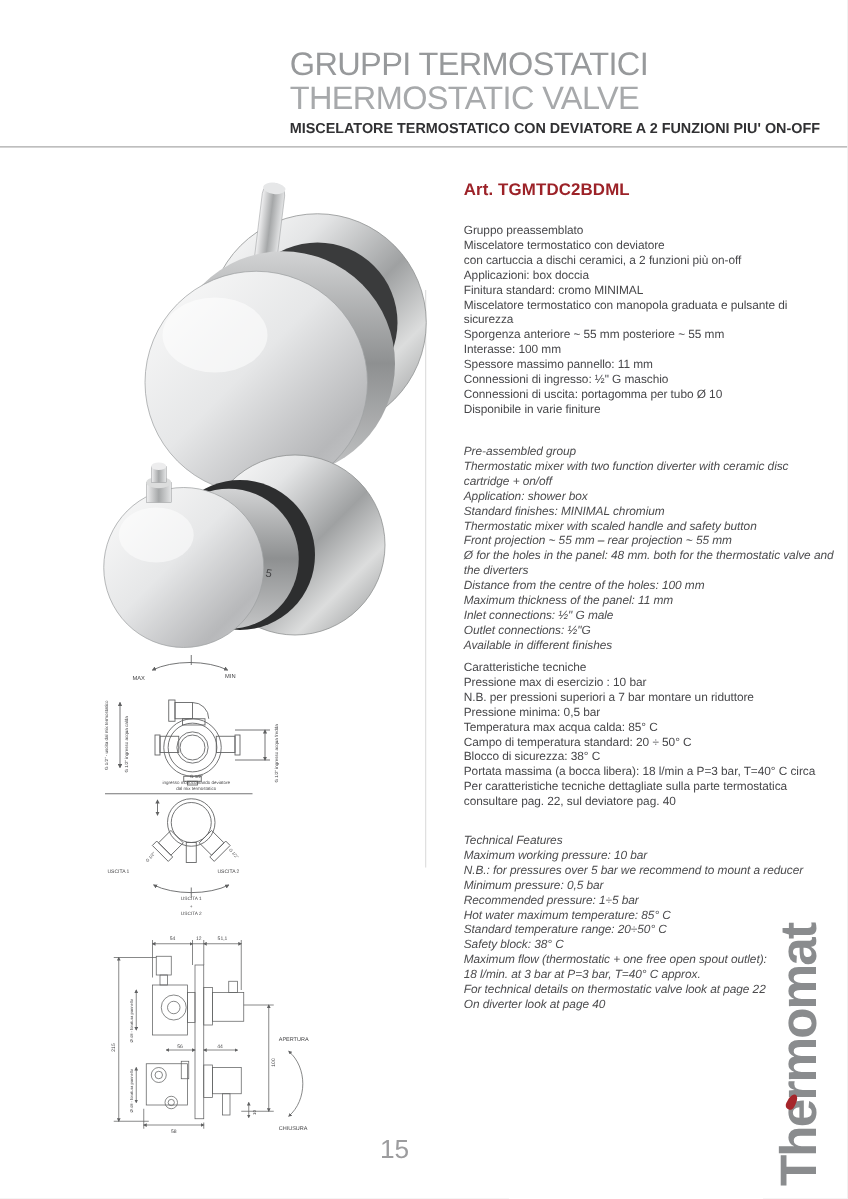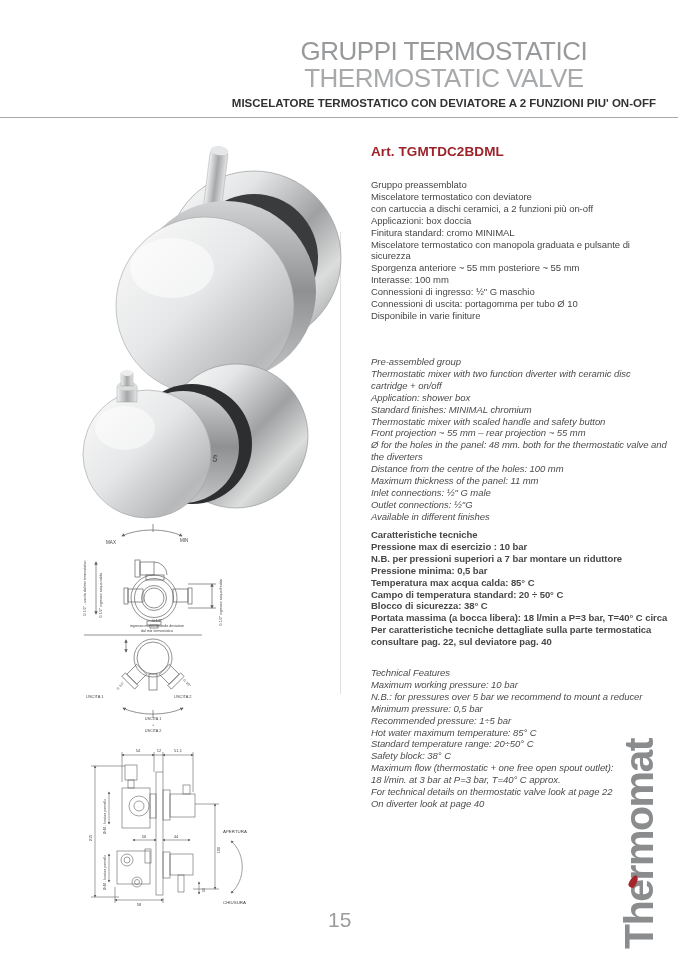--- a/index.html
+++ b/index.html
@@ -1,35 +1,35 @@
 <!DOCTYPE html>
 <html><head>
 <meta charset="utf-8">
 <style>
   html,body{margin:0;padding:0;background:#e8e8e8;}
   .page{
     position:relative;width:678px;height:959px;background:#ffffff;
     font-family:"Liberation Sans","DejaVu Sans",sans-serif;
     overflow:hidden;margin:0 auto;
   }
-  .header{position:absolute;top:38px;right:22px;text-align:center;}
+  .header{position:absolute;top:38px;right:22px;text-align:left;}
   .title-it{font-size:26px;line-height:27px;color:#97999b;letter-spacing:-0.5px;}
   .title-en{font-size:26px;line-height:27px;color:#a7a9ab;letter-spacing:-0.5px;}
   .subtitle-it{font-size:11.5px;line-height:13px;color:#313133;margin-top:5px;font-weight:bold;}
   .subtitle-en{font-size:11.5px;line-height:13px;color:#626264;font-style:italic;}
   .hrule{position:absolute;left:0;top:117px;width:678px;height:1px;background:#a9a9a9;}
   .vdivider{position:absolute;left:340px;top:232px;width:1px;height:462px;background:#e0e0e0;}
   .col{position:absolute;left:371px;width:298px;color:#47474a;font-size:9.5px;line-height:11.9px;letter-spacing:-0.05px;}
   .col.italic{font-style:italic;color:#4c4c4e;}
   .art{position:absolute;left:371px;top:144px;font-size:13.5px;font-weight:700;color:#9c2228;letter-spacing:0.1px;}
   .blk-it{top:179px;}
   .blk-en{top:356px;}
-  .blk-tecit{top:529px;font-weight:bold;}
+  .blk-tecit{top:529px;}
   .blk-tecen{top:667px;}
-  .pagenum{position:absolute;left:328px;top:908px;font-size:21px;color:#9c9c9e;}
+  .pagenum{position:absolute;left:304px;top:908px;font-size:21px;color:#9c9c9e;}
   .logo-box{position:absolute;left:610px;top:736px;width:58px;height:216px;}
   .logo-text{
     position:absolute;left:50%;top:50%;transform:translate(-50%,-50%) rotate(-90deg);
     white-space:nowrap;font-size:41px;font-weight:700;color:#8a8c8e;letter-spacing:-1.5px;
   }
   .logo-accent{position:absolute;left:630px;top:875px;width:7px;height:13px;background:#a6252a;
     border-radius:60% 60% 50% 50%/65% 65% 35% 35%;transform:rotate(28deg);}
   svg{position:absolute;display:block;}
   .ph1{left:62px;top:140px;}
   .ph2{left:55px;top:360px;}
@@ -231,20 +231,21 @@
   <div class="art">Art. TGMTDC2BDML</div>
   <div class="col blk-it">
       <div class="ln">Gruppo preassemblato</div>
       <div class="ln">Miscelatore termostatico con deviatore</div>
       <div class="ln">con cartuccia a dischi ceramici, a 2 funzioni più on-off</div>
       <div class="ln">Applicazioni: box doccia</div>
       <div class="ln">Finitura standard: cromo MINIMAL</div>
       <div class="ln">Miscelatore termostatico con manopola graduata e pulsante di sicurezza</div>
       <div class="ln">Sporgenza anteriore ~ 55 mm posteriore ~ 55 mm</div>
       <div class="ln">Interasse: 100 mm</div>
+      <div class="ln">Spessore massimo pannello: 11 mm</div>
       <div class="ln">Connessioni di ingresso: ½" G maschio</div>
       <div class="ln">Connessioni di uscita: portagomma per tubo Ø 10</div>
       <div class="ln">Disponibile in varie  finiture</div>
     </div>
   <div class="col italic blk-en">
       <div class="ln">Pre-assembled group</div>
       <div class="ln">Thermostatic mixer with two function diverter with ceramic disc cartridge + on/off</div>
       <div class="ln">Application: shower box</div>
       <div class="ln">Standard finishes: MINIMAL chromium</div>
       <div class="ln">Thermostatic mixer with scaled handle and safety button</div>

